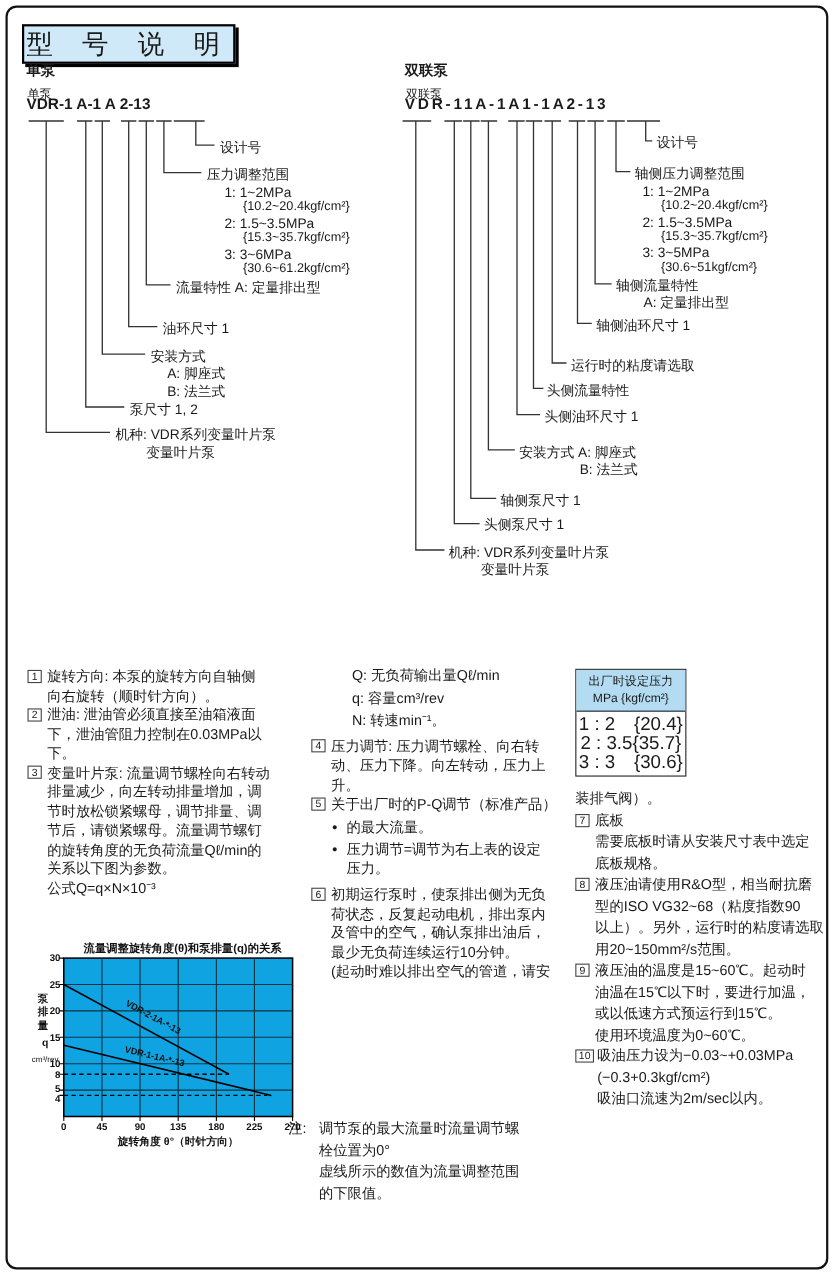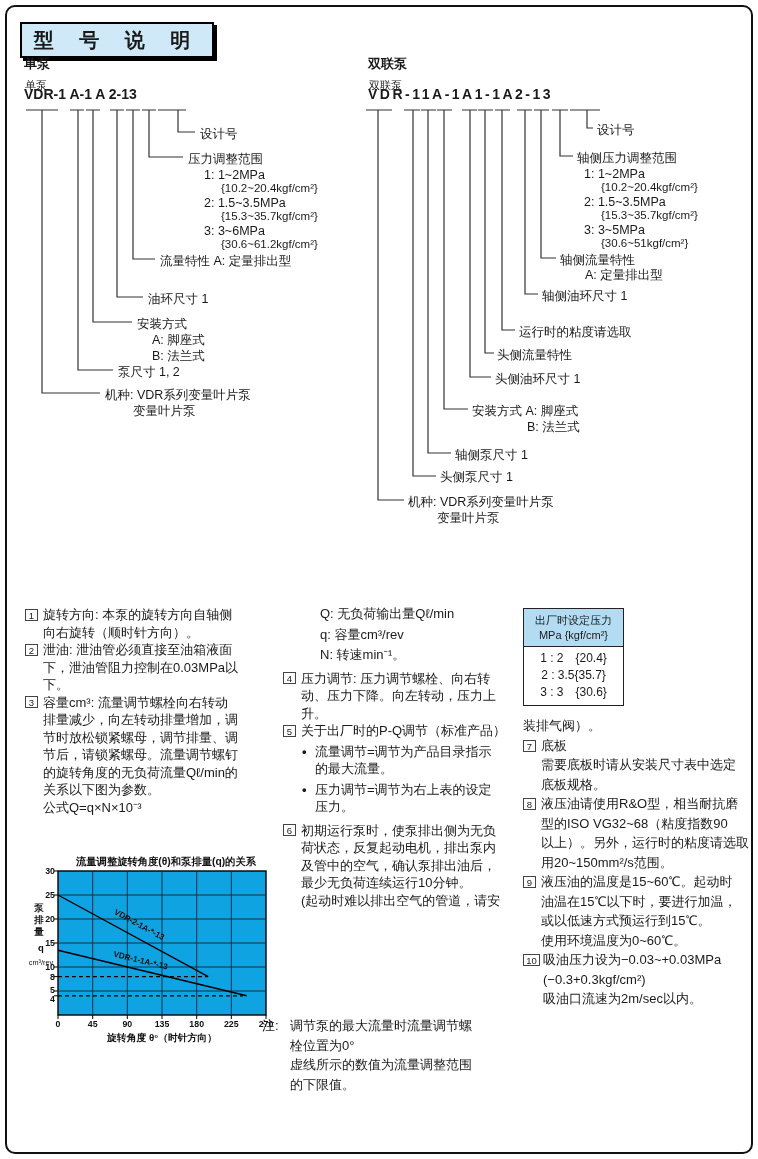--- a/index.html
+++ b/index.html
@@ -3,21 +3,21 @@
 <meta charset="utf-8">
 <style>
   html,body{margin:0;padding:0;background:#fff;}
   #page{position:relative;width:758px;height:1159px;background:#fff;overflow:hidden;
         font-family:"Liberation Sans",sans-serif;color:#1a1a1a;}
   .frame{position:absolute;left:5px;top:5px;right:5px;bottom:5px;border:2px solid #111;border-radius:10px;}
   .abs{position:absolute;}
   
   .titlebox{position:absolute;left:20px;top:22px;width:190px;height:32px;background:#cfe9f8;
             border:2px solid #000;box-shadow:3px 3px 0 #000;display:flex;align-items:center;justify-content:center;}
-  .titlebox span{font-size:20px;font-weight:bold;letter-spacing:10px;white-space:nowrap;}
+  .titlebox span{font-size:24px;font-weight:normal;letter-spacing:10px;white-space:nowrap;}
   
   .sec{font-size:13px;font-weight:bold;}
   .cap{font-size:11px;}
   .model{font-size:14px;font-weight:600;white-space:nowrap;}
   .dl{font-size:12.5px;white-space:nowrap;}
   .dls{font-size:11.5px;white-space:nowrap;}
   svg.leads{position:absolute;left:0;top:0;pointer-events:none;}
   .lead{stroke:#333;stroke-width:1.2;fill:none;}
   
   .col{position:absolute;font-size:13px;line-height:17.5px;}
@@ -28,21 +28,21 @@
       font-size:9.5px;line-height:12px;text-align:center;box-sizing:border-box;}
   .bn.w{width:17px;}
   .defs{margin-left:37px;line-height:20.5px;margin-bottom:4px;white-space:nowrap;}
   .bullet{position:relative;padding-left:14px;margin-top:3px;white-space:nowrap;}
   .bullet:before{content:"\2022";position:absolute;left:1px;top:0;font-weight:bold;}
   .ln{white-space:nowrap;}
   
   .ptable{position:absolute;left:523px;top:608px;width:99px;border:1.5px solid #222;background:#fff;}
   .ptable .th{background:#b3dcf2;border-bottom:1.5px solid #222;text-align:center;
               font-size:11px;line-height:15px;padding:4px 2px 3px;}
-  .ptable .tr{font-size:12px;line-height:17px;text-align:center;white-space:nowrap;}
+  .ptable .tr{font-size:17px;line-height:17px;text-align:center;white-space:nowrap;}
   .ptable .rows{padding:3px 0 4px;}
   
   .note{position:absolute;left:262px;top:1016px;font-size:13px;line-height:19.5px;}
   .note .body{position:relative;padding-left:28px;}
   .note .lbl{position:absolute;left:0;top:0;}
   
   .ct{font-size:10.3px;font-weight:bold;text-anchor:middle;fill:#111;}
   .yt{font-size:8.8px;font-weight:bold;text-anchor:end;fill:#111;}
   .xt{font-size:8.8px;font-weight:bold;text-anchor:middle;fill:#111;}
   .at{font-size:9.8px;font-weight:bold;text-anchor:middle;fill:#111;}
@@ -134,21 +134,21 @@
       <div class="ln">向右旋转（顺时针方向）。</div>
     </div>
     <div class="item">
       <span class="bn">2</span>
       <div class="ln">泄油: 泄油管必须直接至油箱液面</div>
       <div class="ln">下，泄油管阻力控制在0.03MPa以</div>
       <div class="ln">下。</div>
     </div>
     <div class="item">
       <span class="bn">3</span>
-      <div class="ln">容量cm³: 流量调节螺栓向右转动</div>
+      <div class="ln">变量叶片泵: 流量调节螺栓向右转动</div>
       <div class="ln">排量减少，向左转动排量增加，调</div>
       <div class="ln">节时放松锁紧螺母，调节排量、调</div>
       <div class="ln">节后，请锁紧螺母。流量调节螺钉</div>
       <div class="ln">的旋转角度的无负荷流量Qℓ/min的</div>
       <div class="ln">关系以下图为参数。</div>
       <div class="ln">公式Q=q×N×10⁻³</div>
     </div>
   </div>
 
   <div class="abs" style="left:28px;top:853px">
@@ -223,21 +223,20 @@
     <div class="item">
       <span class="bn">4</span>
       <div class="ln">压力调节: 压力调节螺栓、向右转</div>
       <div class="ln">动、压力下降。向左转动，压力上</div>
       <div class="ln">升。</div>
     </div>
     <div class="item">
       <span class="bn">5</span>
       <div class="ln">关于出厂时的P-Q调节（标准产品）</div>
       <div class="bullet">
-        <div class="ln">流量调节=调节为产品目录指示</div>
         <div class="ln">的最大流量。</div>
       </div>
       <div class="bullet">
         <div class="ln">压力调节=调节为右上表的设定</div>
         <div class="ln">压力。</div>
       </div>
     </div>
     <div class="item" style="margin-top:6px">
       <span class="bn">6</span>
       <div class="ln">初期运行泵时，使泵排出侧为无负</div>

